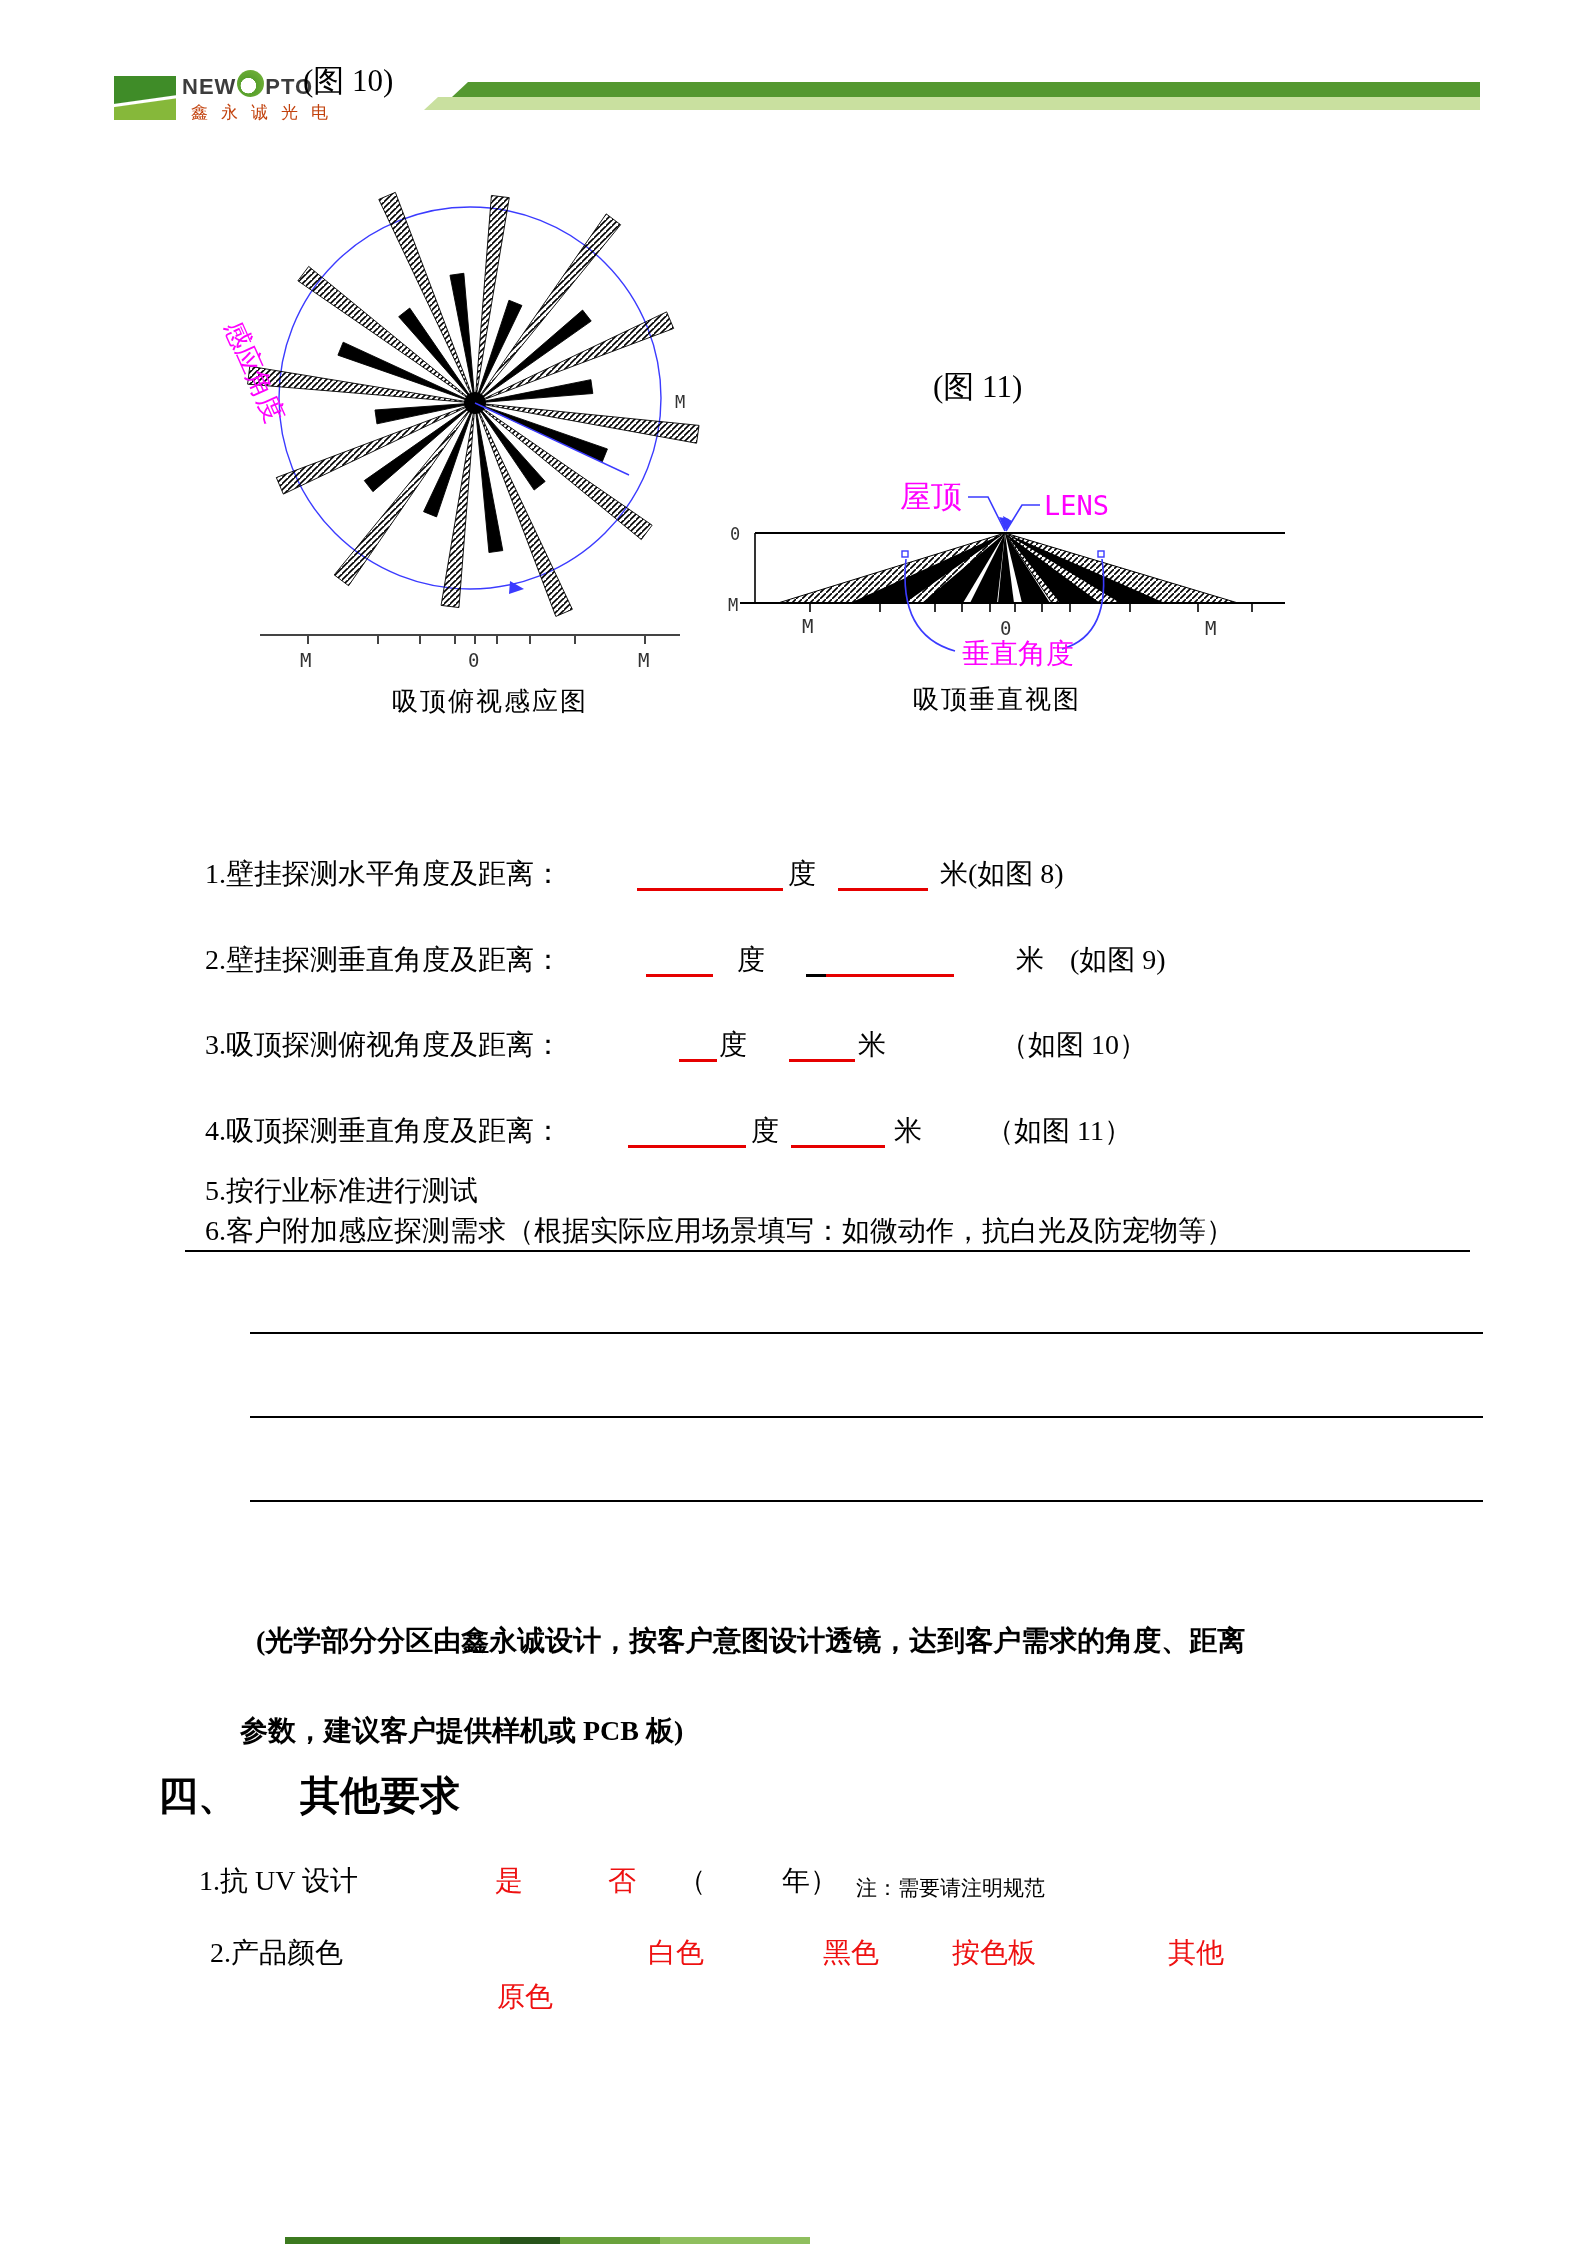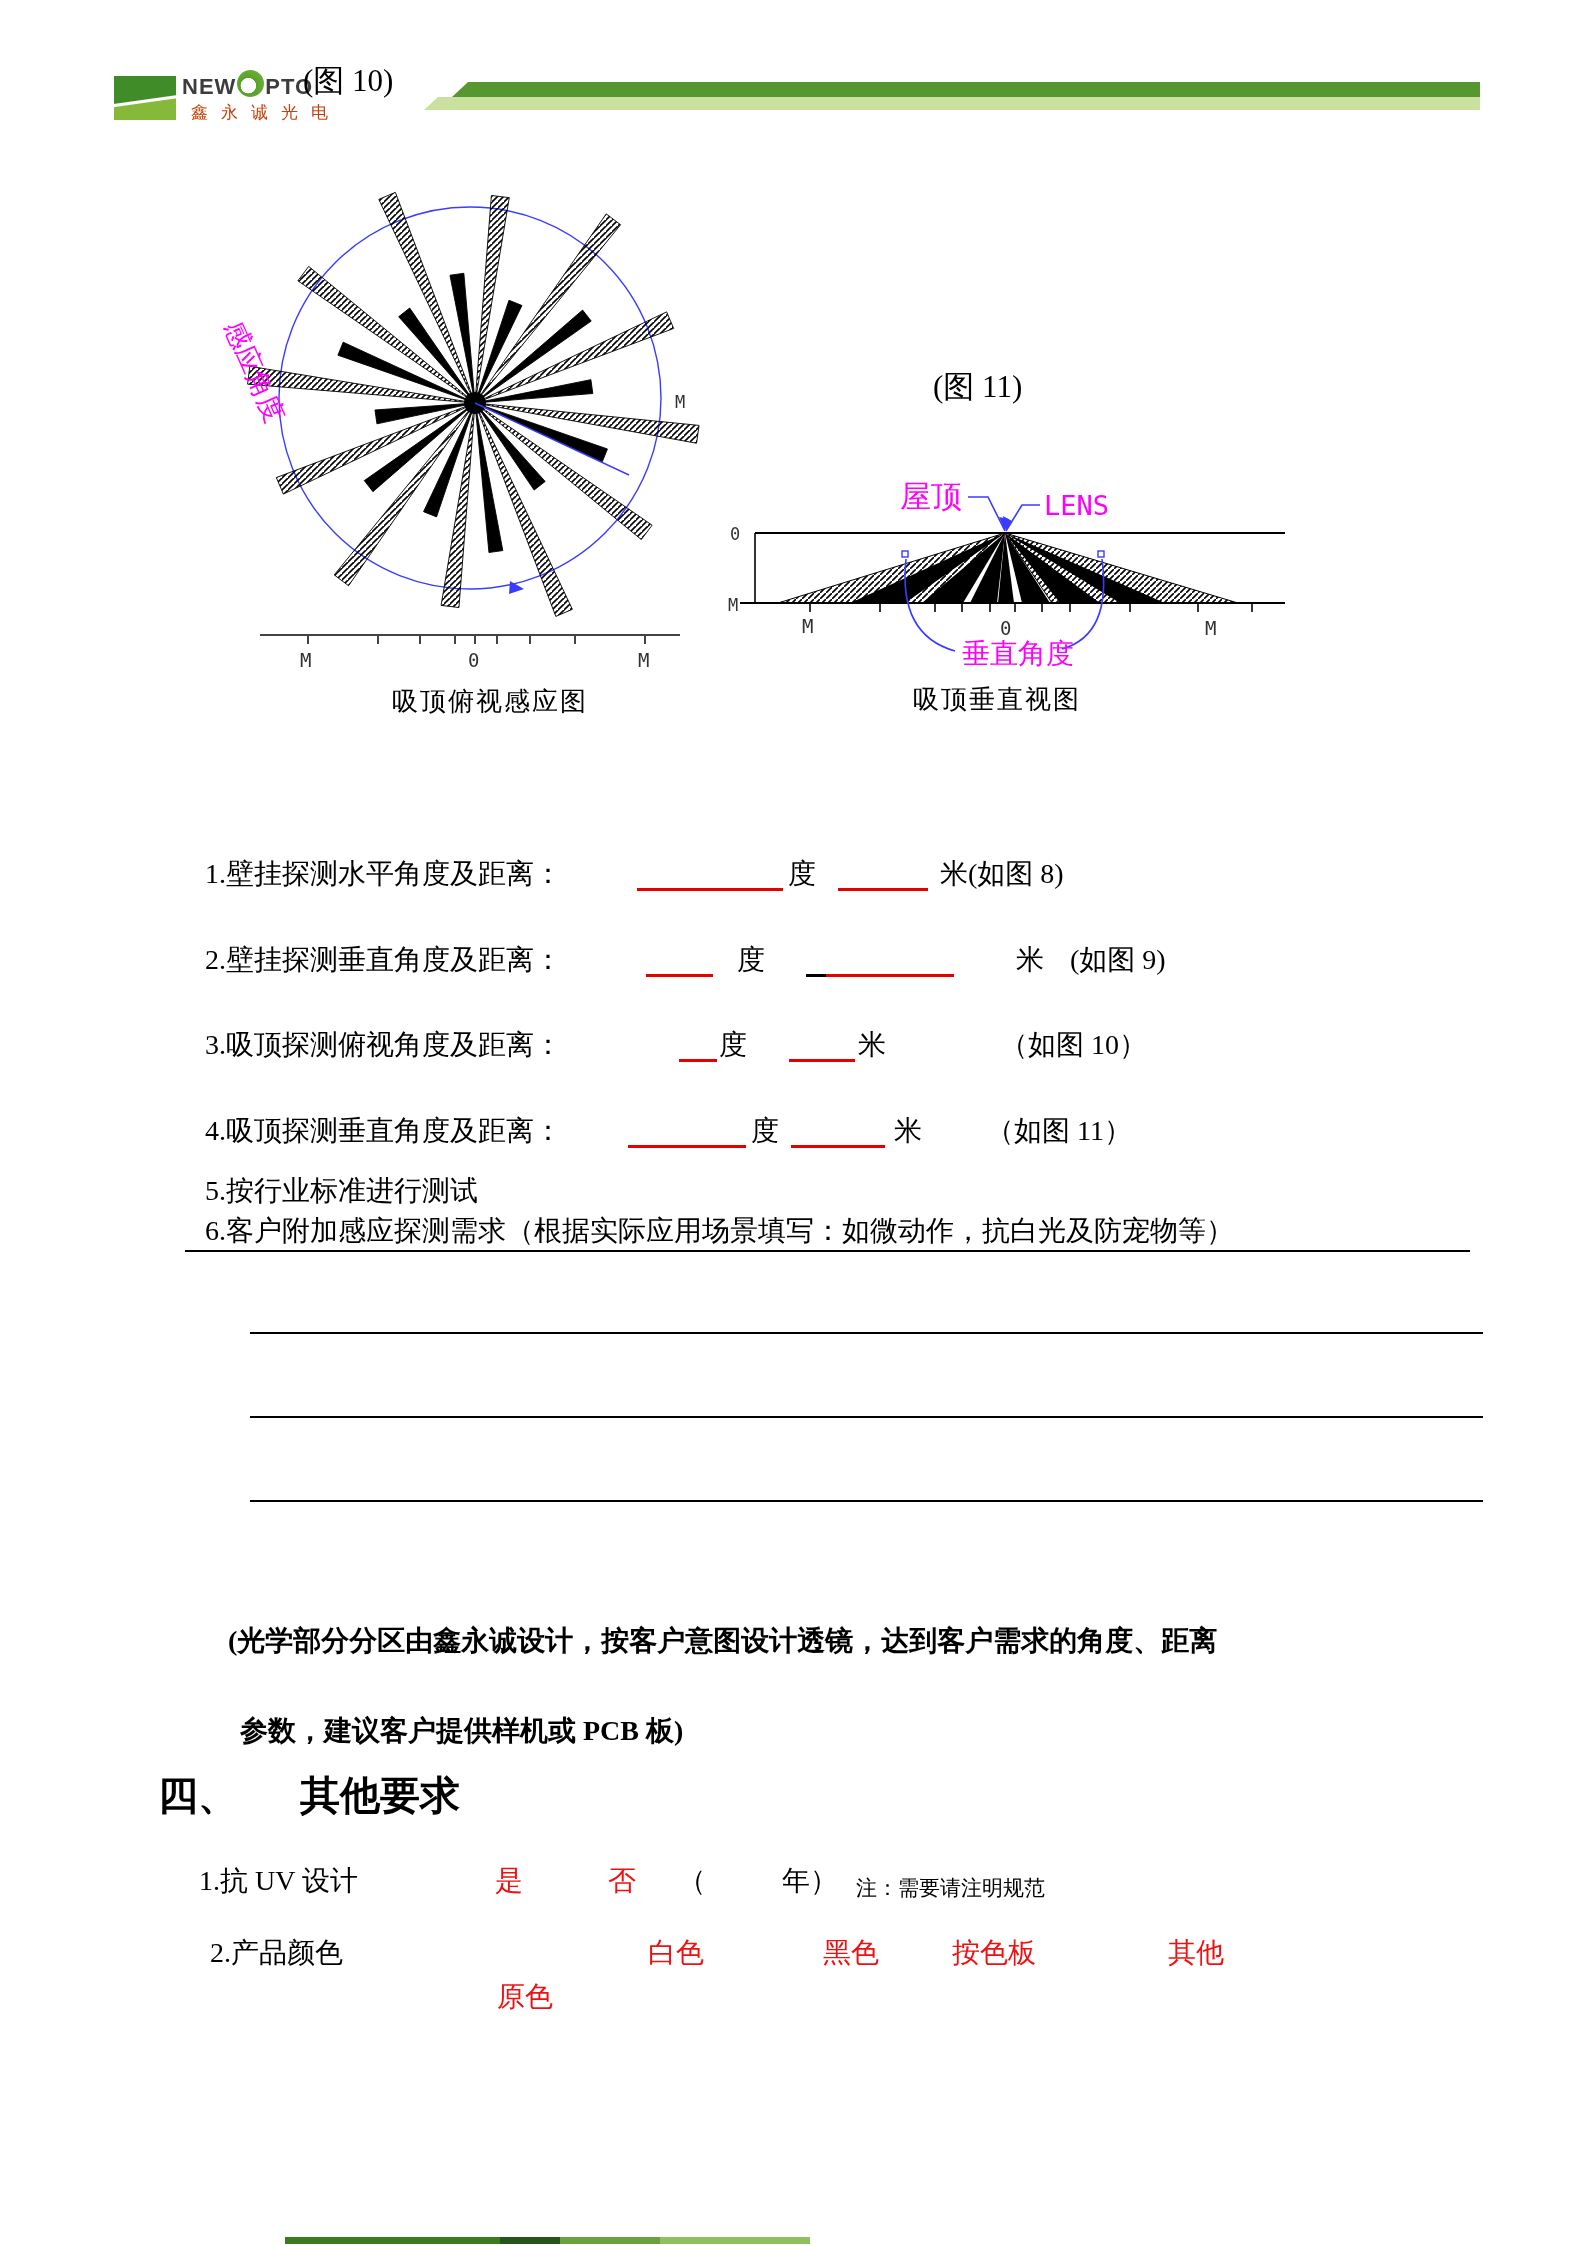--- a/index.html
+++ b/index.html
@@ -213,21 +213,21 @@
 
   <div class="abs row" style="top:1212px;">
     <span class="itxt" style="left:205px;">6.客户附加感应探测需求（根据实际应用场景填写：如微动作，抗白光及防宠物等）</span>
   </div>
   <div class="abs longline" style="left:185px; top:1250px; width:1285px;"></div>
 
   <div class="abs longline" style="left:250px; top:1332px; width:1233px;"></div>
   <div class="abs longline" style="left:250px; top:1416px; width:1233px;"></div>
   <div class="abs longline" style="left:250px; top:1500px; width:1233px;"></div>
 
-  <div class="abs note-par" style="left:228px; top:1622px;">(光学部分分区由鑫永诚设计，按客户意图设计透镜，达到客户需求的角度、距离</div>
+  <div class="abs note-par" style="left:256px; top:1622px;">(光学部分分区由鑫永诚设计，按客户意图设计透镜，达到客户需求的角度、距离</div>
   <div class="abs note-par" style="left:240px; top:1712px;">参数，建议客户提供样机或 PCB 板)</div>
 
   <div class="abs h4num" style="left:158px; top:1768px;">四、</div>
   <div class="abs h4num" style="left:300px; top:1768px;">其他要求</div>
 
   <div class="abs row" style="top:1862px;">
     <span class="itxt" style="left:199px;">1.抗 UV 设计</span>
     <span class="itxt red" style="left:495px;">是</span>
     <span class="itxt red" style="left:608px;">否</span>
     <span class="itxt" style="left:678px;">（</span>

